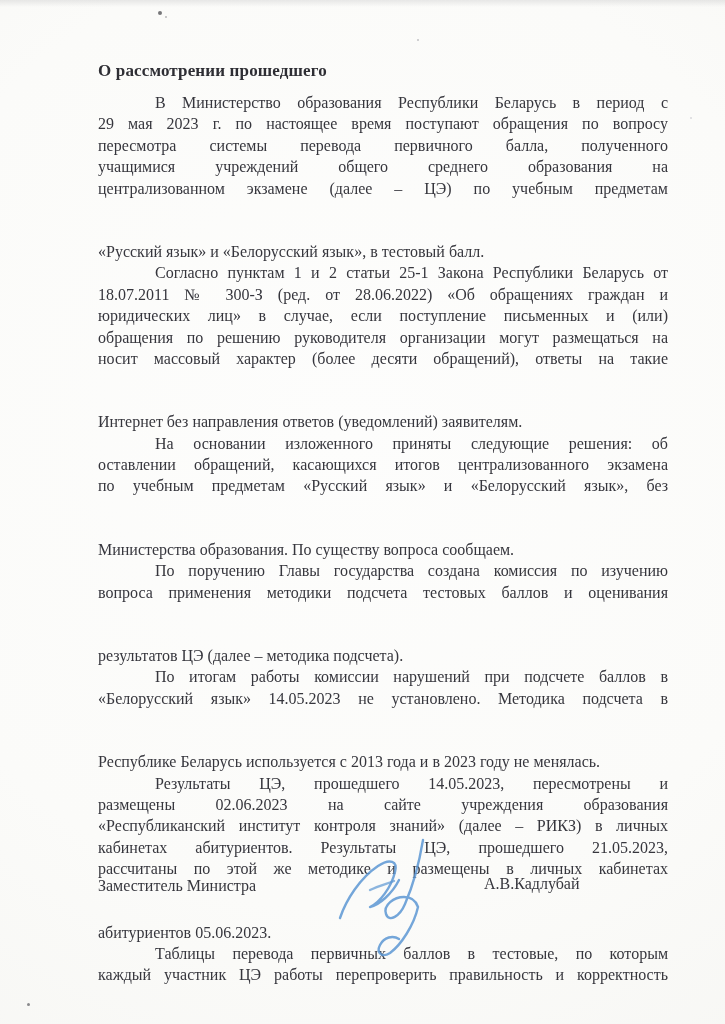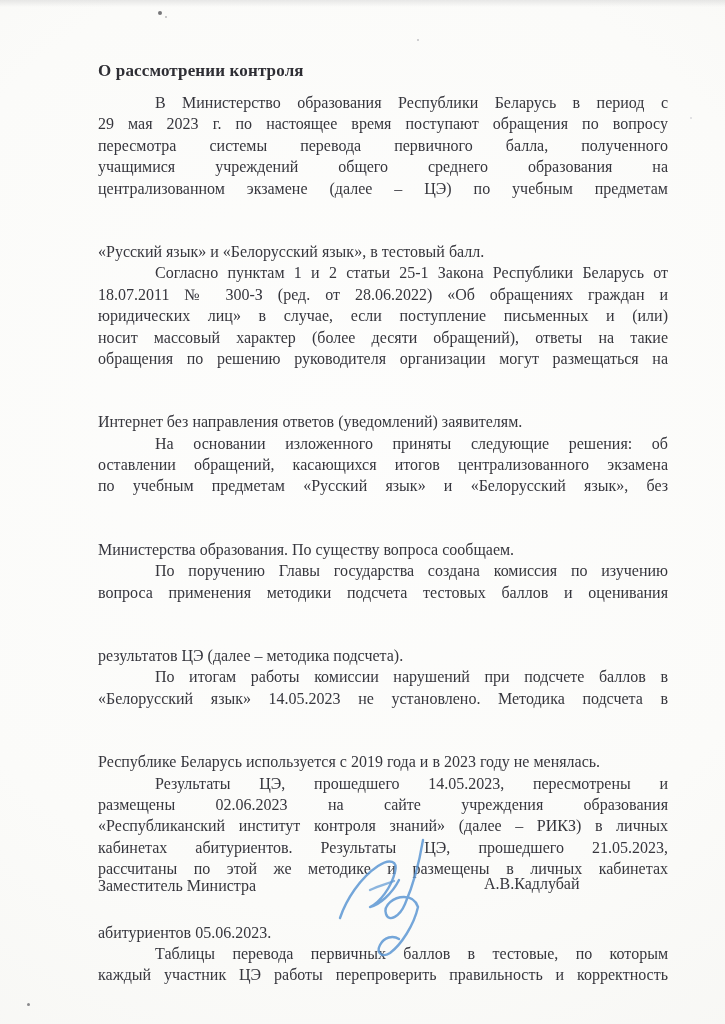--- a/index.html
+++ b/index.html
@@ -61,54 +61,54 @@
   .speck.s4 { left: 556px; top: 761px; width: 3px; height: 2px; background: #b0b0b5; opacity: .6; }
   .speck.s5 { left: 690px; top: 117px; width: 2px; height: 2px; background: #b8b8c0; opacity: .5; }
 </style>
 </head>
 <body>
 
 <div class="page">
 
   <div class="scan-edge-top"></div>
 
-  <div class="doc-title">О рассмотрении контроля</div>
+  <div class="doc-title">О рассмотрении прошедшего</div>
 
   <div class="doc-body">
       <div class="paragraph">
         <div class="line para-start">В Министерство образования Республики Беларусь в период с</div>
         <div class="line">29 мая 2023 г. по настоящее время поступают обращения по вопросу</div>
         <div class="line">пересмотра системы перевода первичного балла, полученного</div>
         <div class="line">учащимися учреждений общего среднего образования на</div>
         <div class="line">централизованном экзамене (далее – ЦЭ) по учебным предметам</div>
         <div class="line para-end">«Русский язык» и «Белорусский язык», в тестовый балл.</div>
       </div>
       <div class="paragraph">
         <div class="line para-start">Согласно пунктам 1 и 2 статьи 25-1 Закона Республики Беларусь от</div>
         <div class="line">18.07.2011 № 300-З (ред. от 28.06.2022) «Об обращениях граждан и</div>
         <div class="line">юридических лиц» в случае, если поступление письменных и (или)</div>
+        <div class="line">обращения по решению руководителя организации могут размещаться на</div>
         <div class="line">носит массовый характер (более десяти обращений), ответы на такие</div>
-        <div class="line">обращения по решению руководителя организации могут размещаться на</div>
         <div class="line para-end">Интернет без направления ответов (уведомлений) заявителям.</div>
       </div>
       <div class="paragraph">
         <div class="line para-start">На основании изложенного приняты следующие решения: об</div>
         <div class="line">оставлении обращений, касающихся итогов централизованного экзамена</div>
         <div class="line">по учебным предметам «Русский язык» и «Белорусский язык», без</div>
         <div class="line para-end">Министерства образования. По существу вопроса сообщаем.</div>
       </div>
       <div class="paragraph">
         <div class="line para-start">По поручению Главы государства создана комиссия по изучению</div>
         <div class="line">вопроса применения методики подсчета тестовых баллов и оценивания</div>
         <div class="line para-end">результатов ЦЭ (далее – методика подсчета).</div>
       </div>
       <div class="paragraph">
         <div class="line para-start">По итогам работы комиссии нарушений при подсчете баллов в</div>
         <div class="line">«Белорусский язык» 14.05.2023 не установлено. Методика подсчета в</div>
-        <div class="line para-end">Республике Беларусь используется с 2019 года и в 2023 году не менялась.</div>
+        <div class="line para-end">Республике Беларусь используется с 2013 года и в 2023 году не менялась.</div>
       </div>
       <div class="paragraph">
         <div class="line para-start">Результаты ЦЭ, прошедшего 14.05.2023, пересмотрены и</div>
         <div class="line">размещены 02.06.2023 на сайте учреждения образования</div>
         <div class="line">«Республиканский институт контроля знаний» (далее – РИКЗ) в личных</div>
         <div class="line">кабинетах абитуриентов. Результаты ЦЭ, прошедшего 21.05.2023,</div>
         <div class="line">рассчитаны по этой же методике и размещены в личных кабинетах</div>
         <div class="line para-end">абитуриентов 05.06.2023.</div>
       </div>
       <div class="paragraph">

